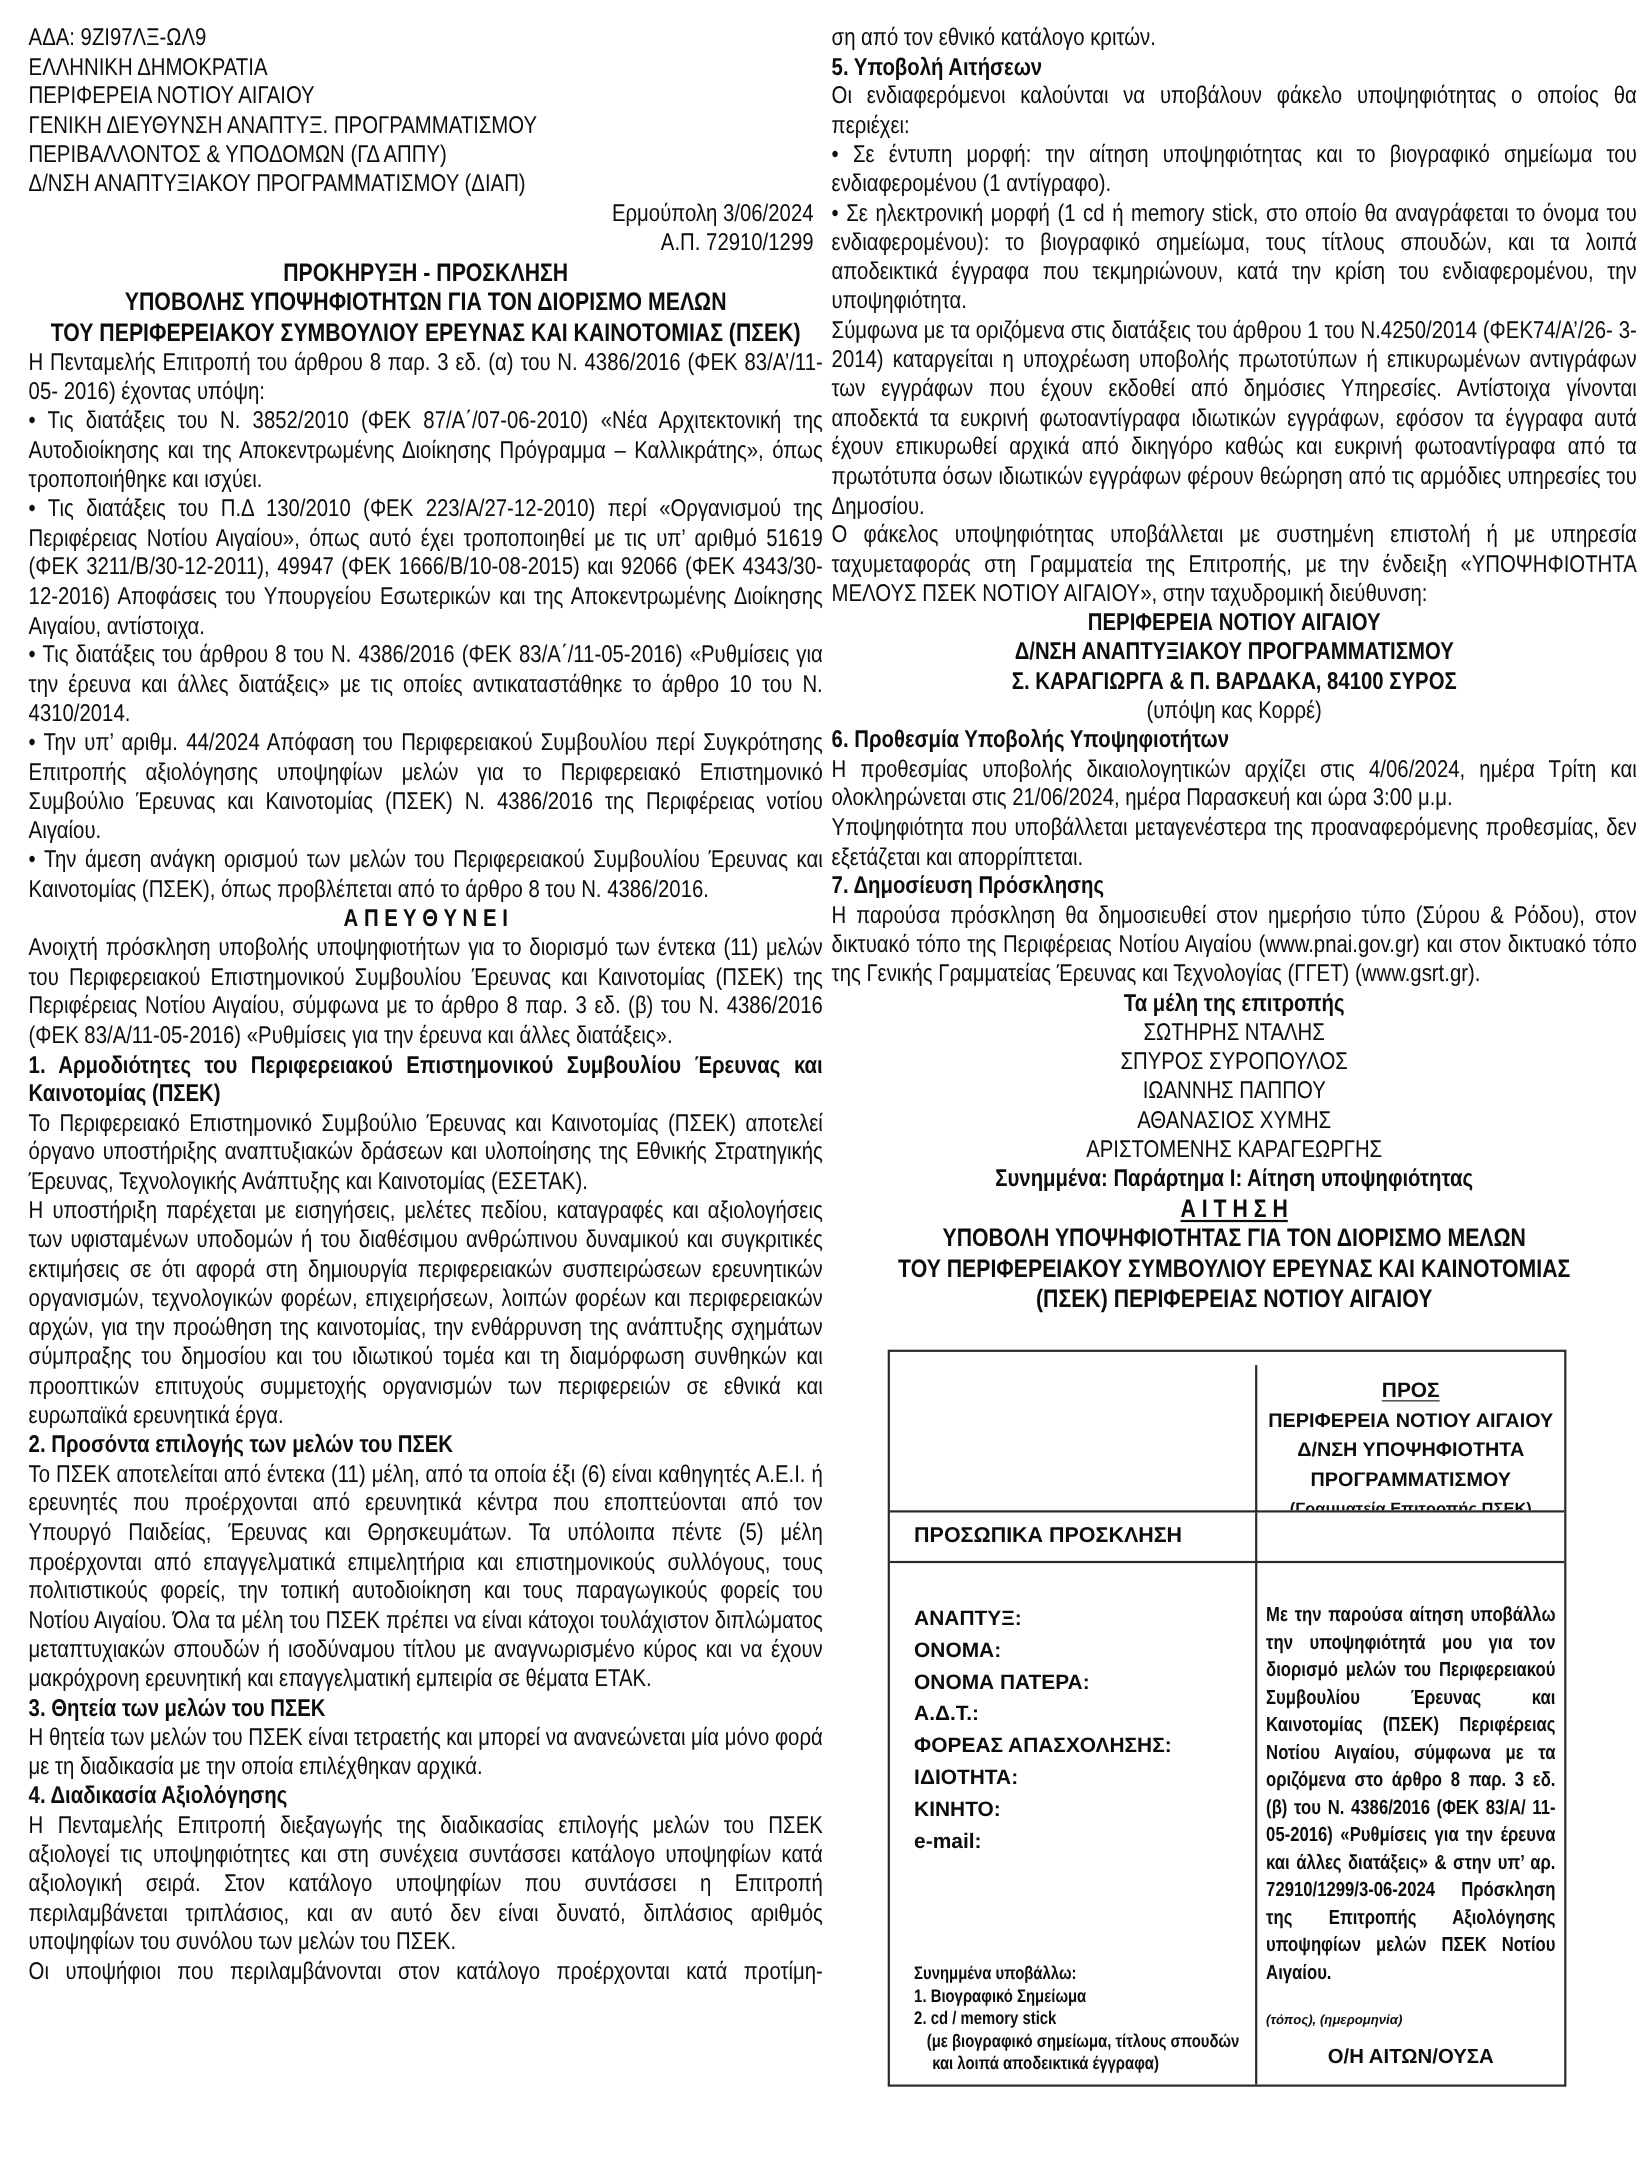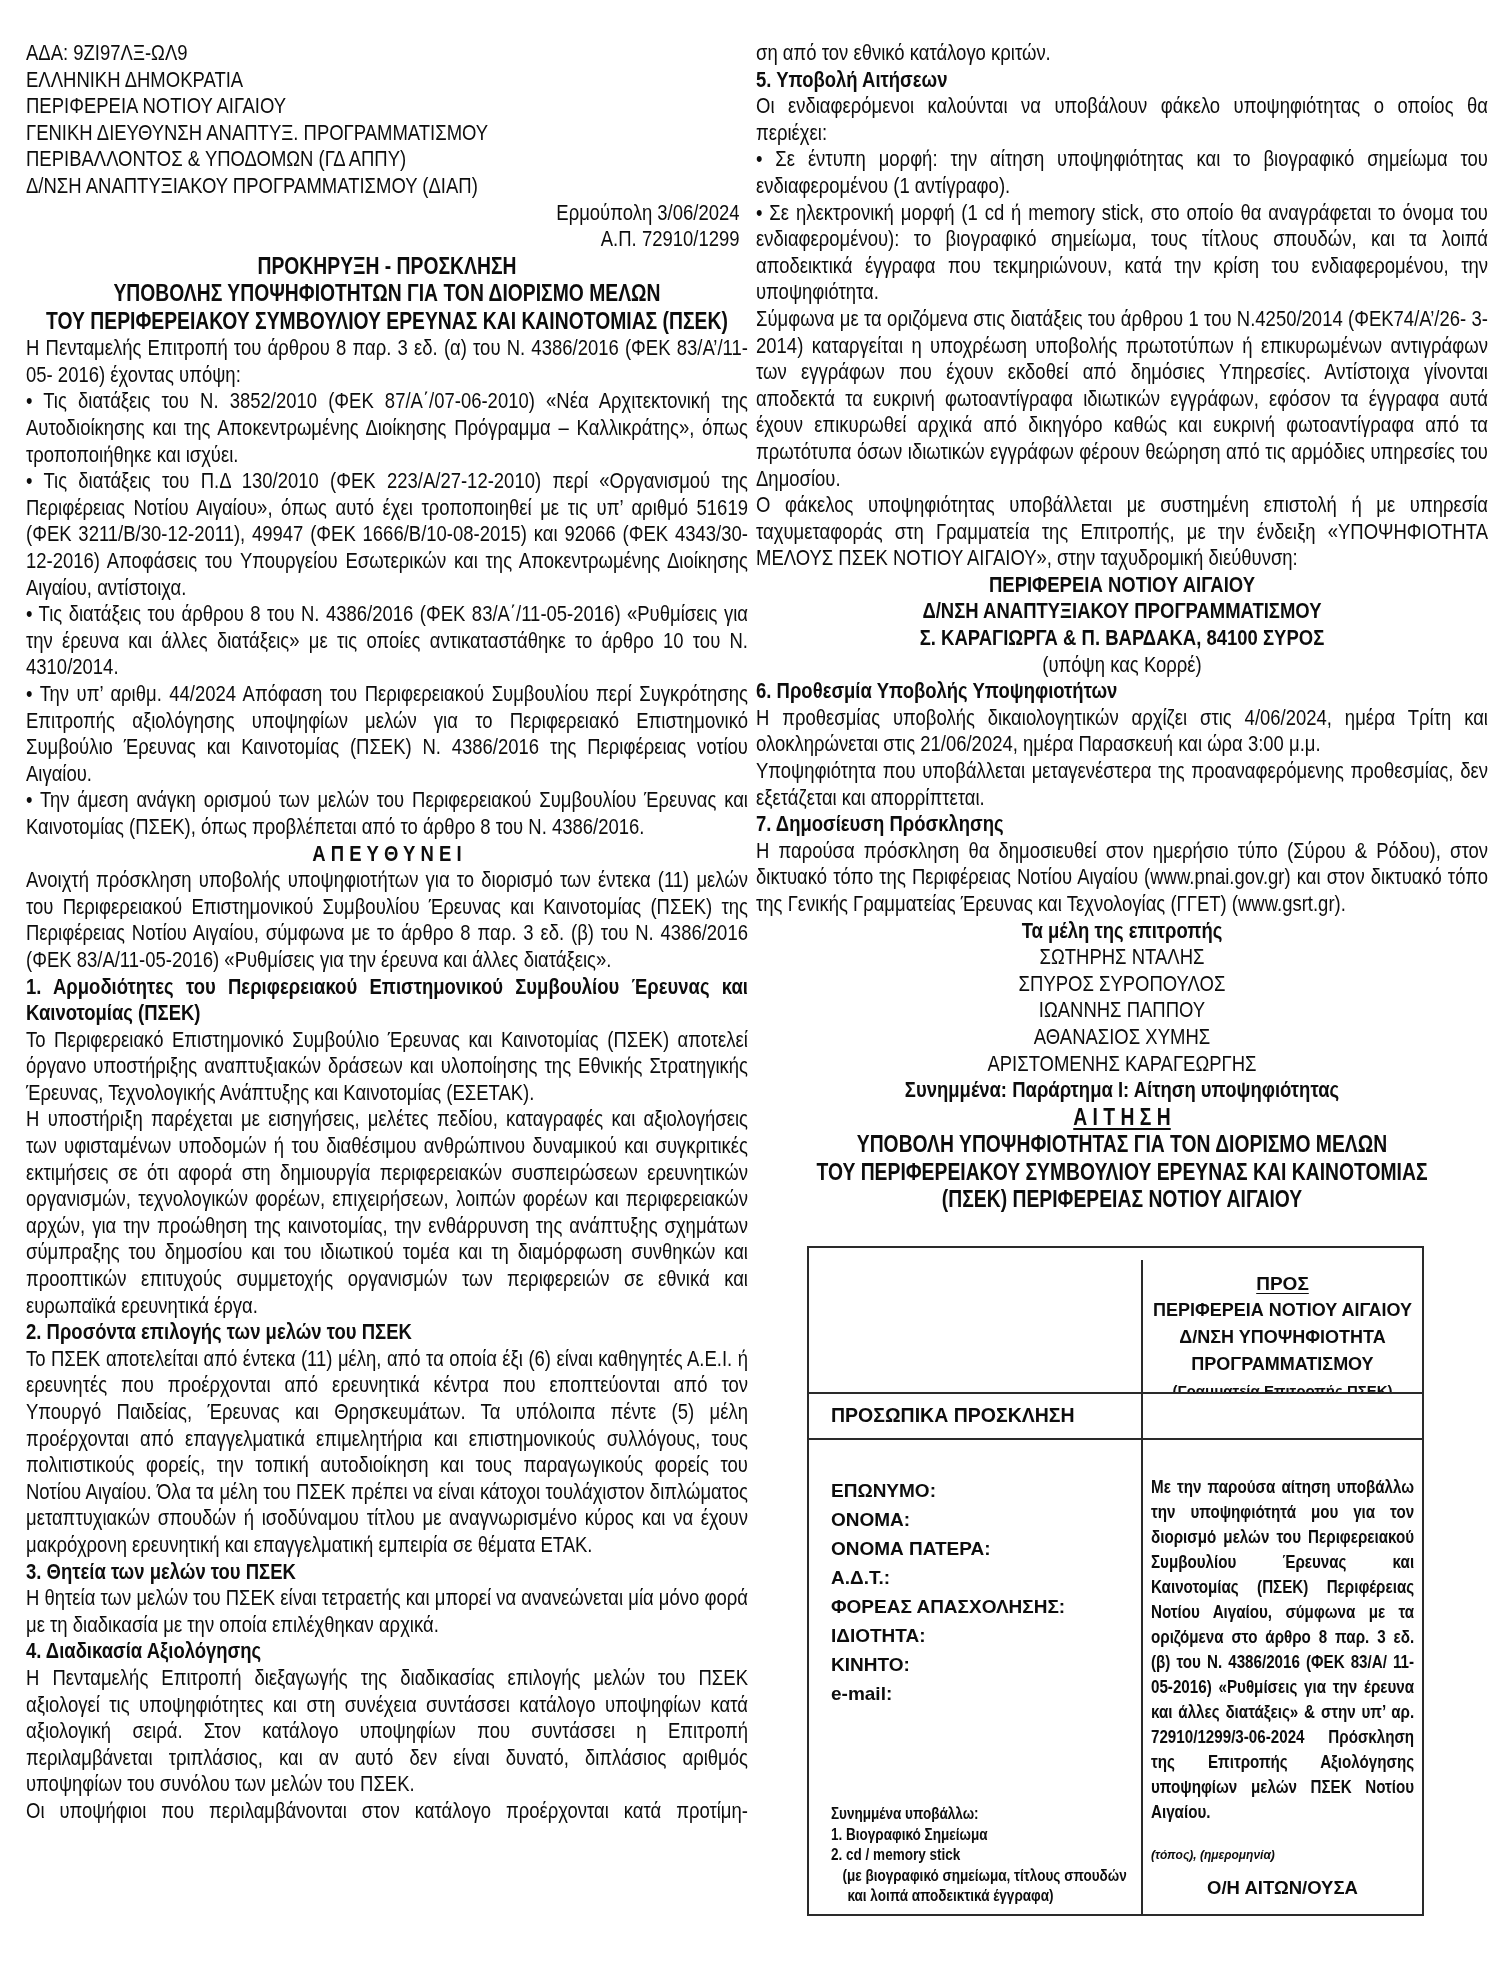--- a/index.html
+++ b/index.html
@@ -2,21 +2,21 @@
 <html lang="el"><head>
 <meta charset="utf-8">
 <style>
   html,body{margin:0;padding:0;background:#e8e8e8;}
   .page{
     position:relative;width:1500px;height:1974px;background:#ffffff;
     font-family:"Liberation Sans",sans-serif;color:#0d0d0d;overflow:hidden;
     margin:0 auto;
   }
   
-  .col{position:absolute;top:40px;}
+  .col{position:absolute;top:21px;}
   .col-left{left:26px;width:722px;}
   .col-right{left:756px;width:732px;}
   
   .cond{width:119%;transform:scaleX(0.8403);transform-origin:0 0;}
   .para{font-size:22px;line-height:26.6px;text-align:justify;margin:0;}
   .plain{text-align:left;}
   .bold{font-weight:bold;}
   .center{text-align:center;}
   .right-align{text-align:right;padding-right:10px;}
   .justify-last{text-align:justify;text-align-last:justify;}
@@ -165,21 +165,21 @@
         <p class="to-line">Δ/ΝΣΗ ΥΠΟΨΗΦΙΟΤΗΤΑ</p>
         <p class="to-line">ΠΡΟΓΡΑΜΜΑΤΙΣΜΟΥ</p>
         <p class="to-note">(Γραμματεία Επιτροπής ΠΣΕΚ)</p>
       </div>
 
       <div class="ft-cell ft-row2 personal-heading">ΠΡΟΣΩΠΙΚΑ ΠΡΟΣΚΛΗΣΗ</div>
       <div class="ft-cell ft-right ft-row2"></div>
 
       <div class="ft-cell ft-left-main">
         <div>
-          <p class="field-label">ΕΠΩΝΥΜΟ:</p>
+          <p class="field-label">ΑΝΑΠΤΥΞ:</p>
           <p class="field-label">ΟΝΟΜΑ:</p>
           <p class="field-label">ΟΝΟΜΑ ΠΑΤΕΡΑ:</p>
           <p class="field-label">Α.Δ.Τ.:</p>
           <p class="field-label">ΦΟΡΕΑΣ ΑΠΑΣΧΟΛΗΣΗΣ:</p>
           <p class="field-label">ΙΔΙΟΤΗΤΑ:</p>
           <p class="field-label">ΚΙΝΗΤΟ:</p>
           <p class="field-label">e-mail:</p>
         </div>
         <div class="attachments">
           <p>Συνημμένα υποβάλλω:</p>

